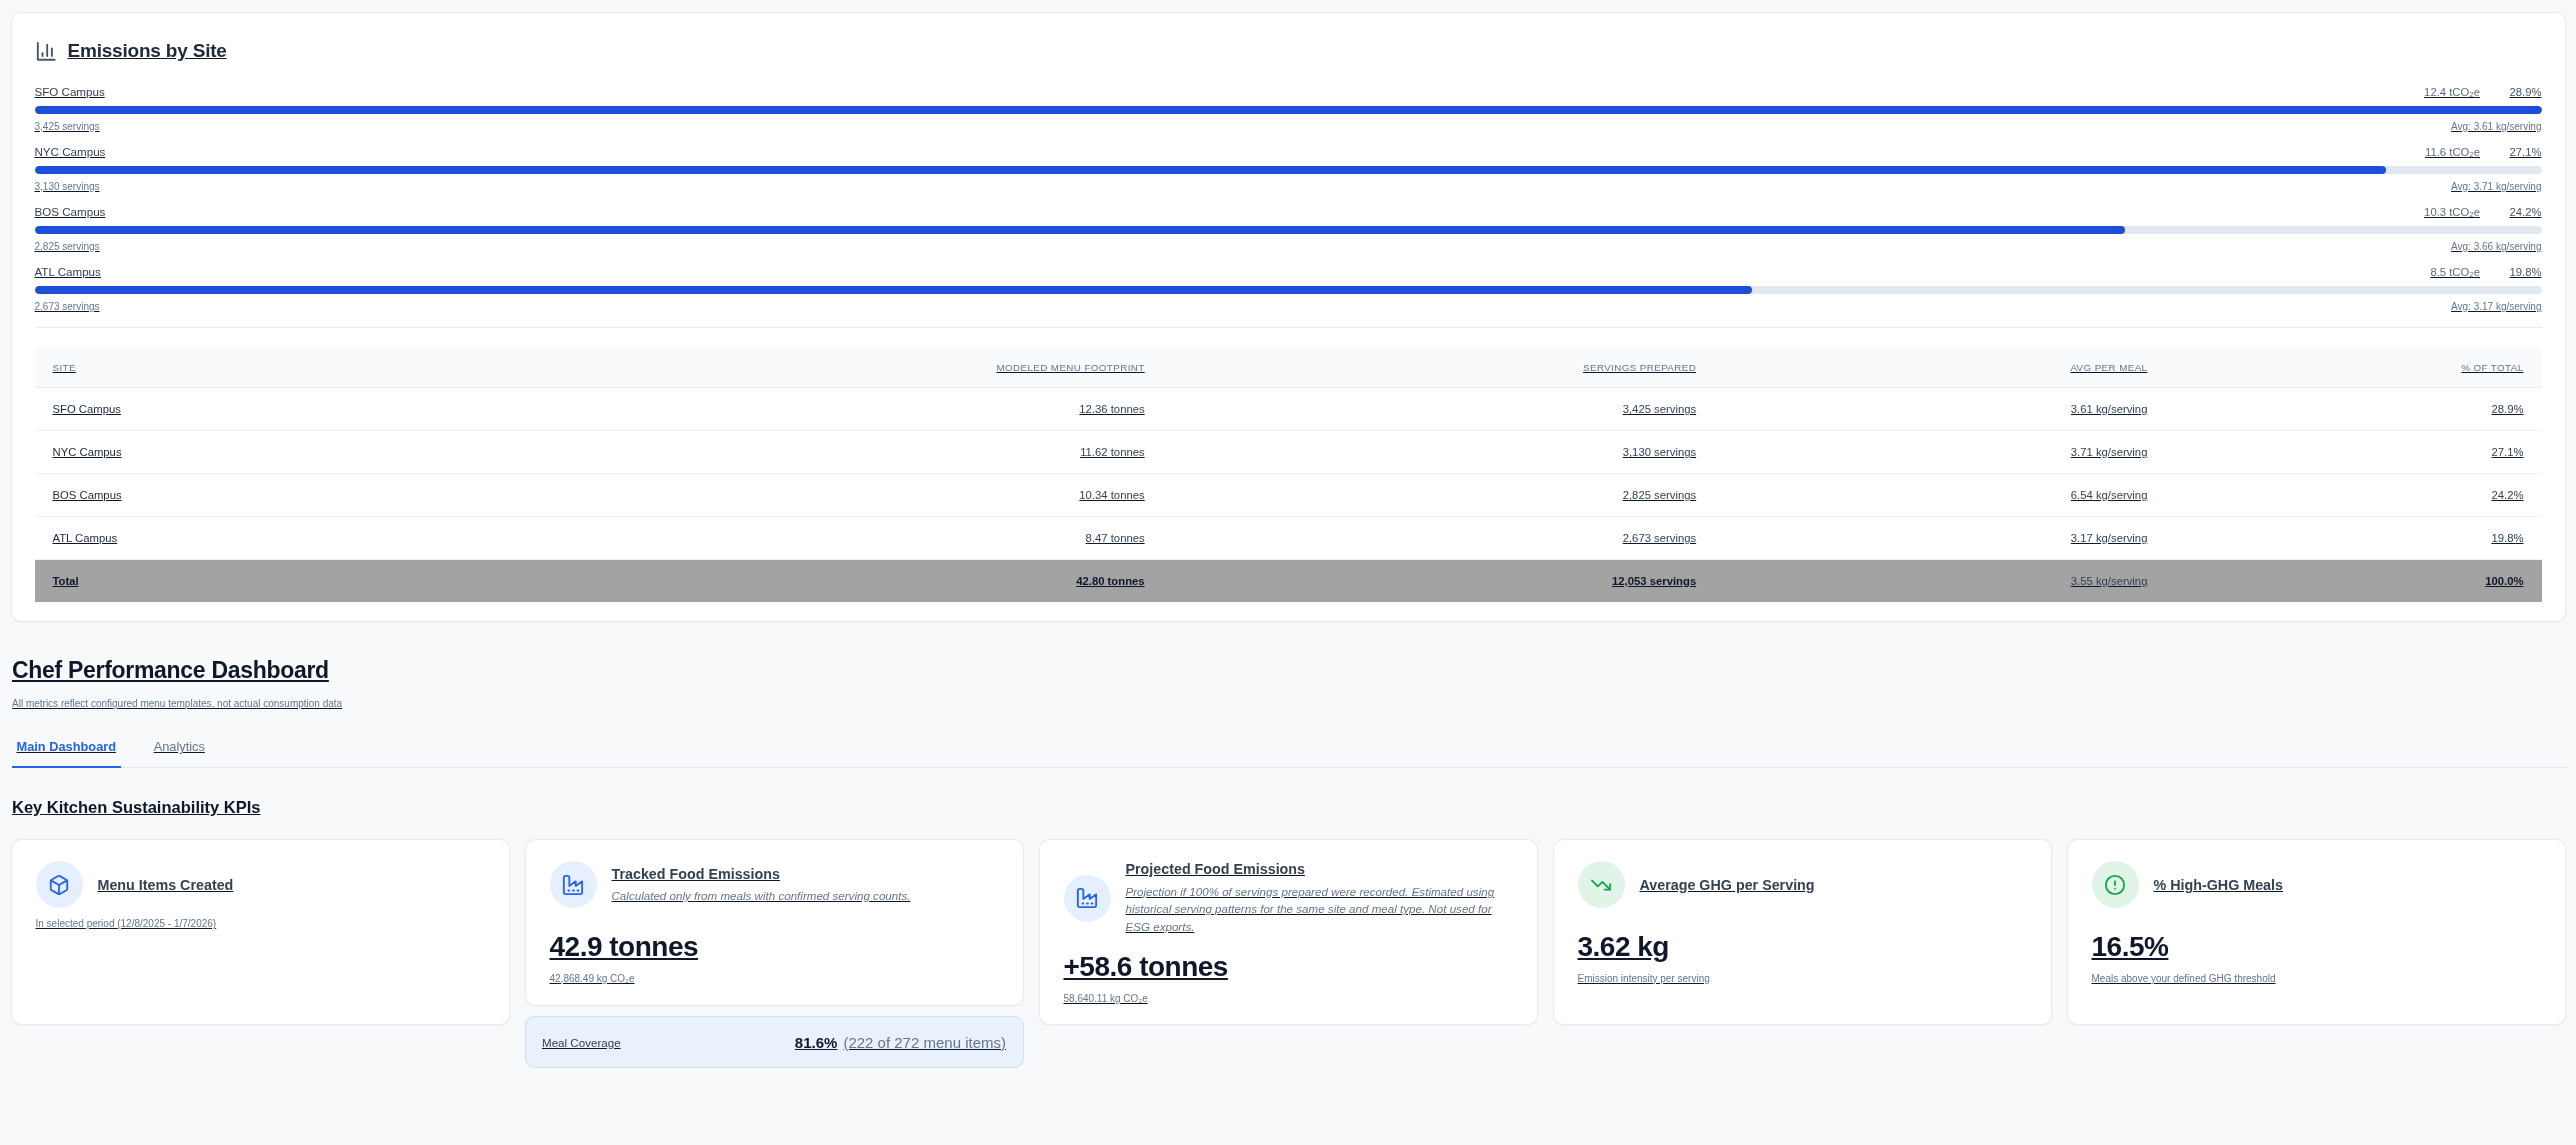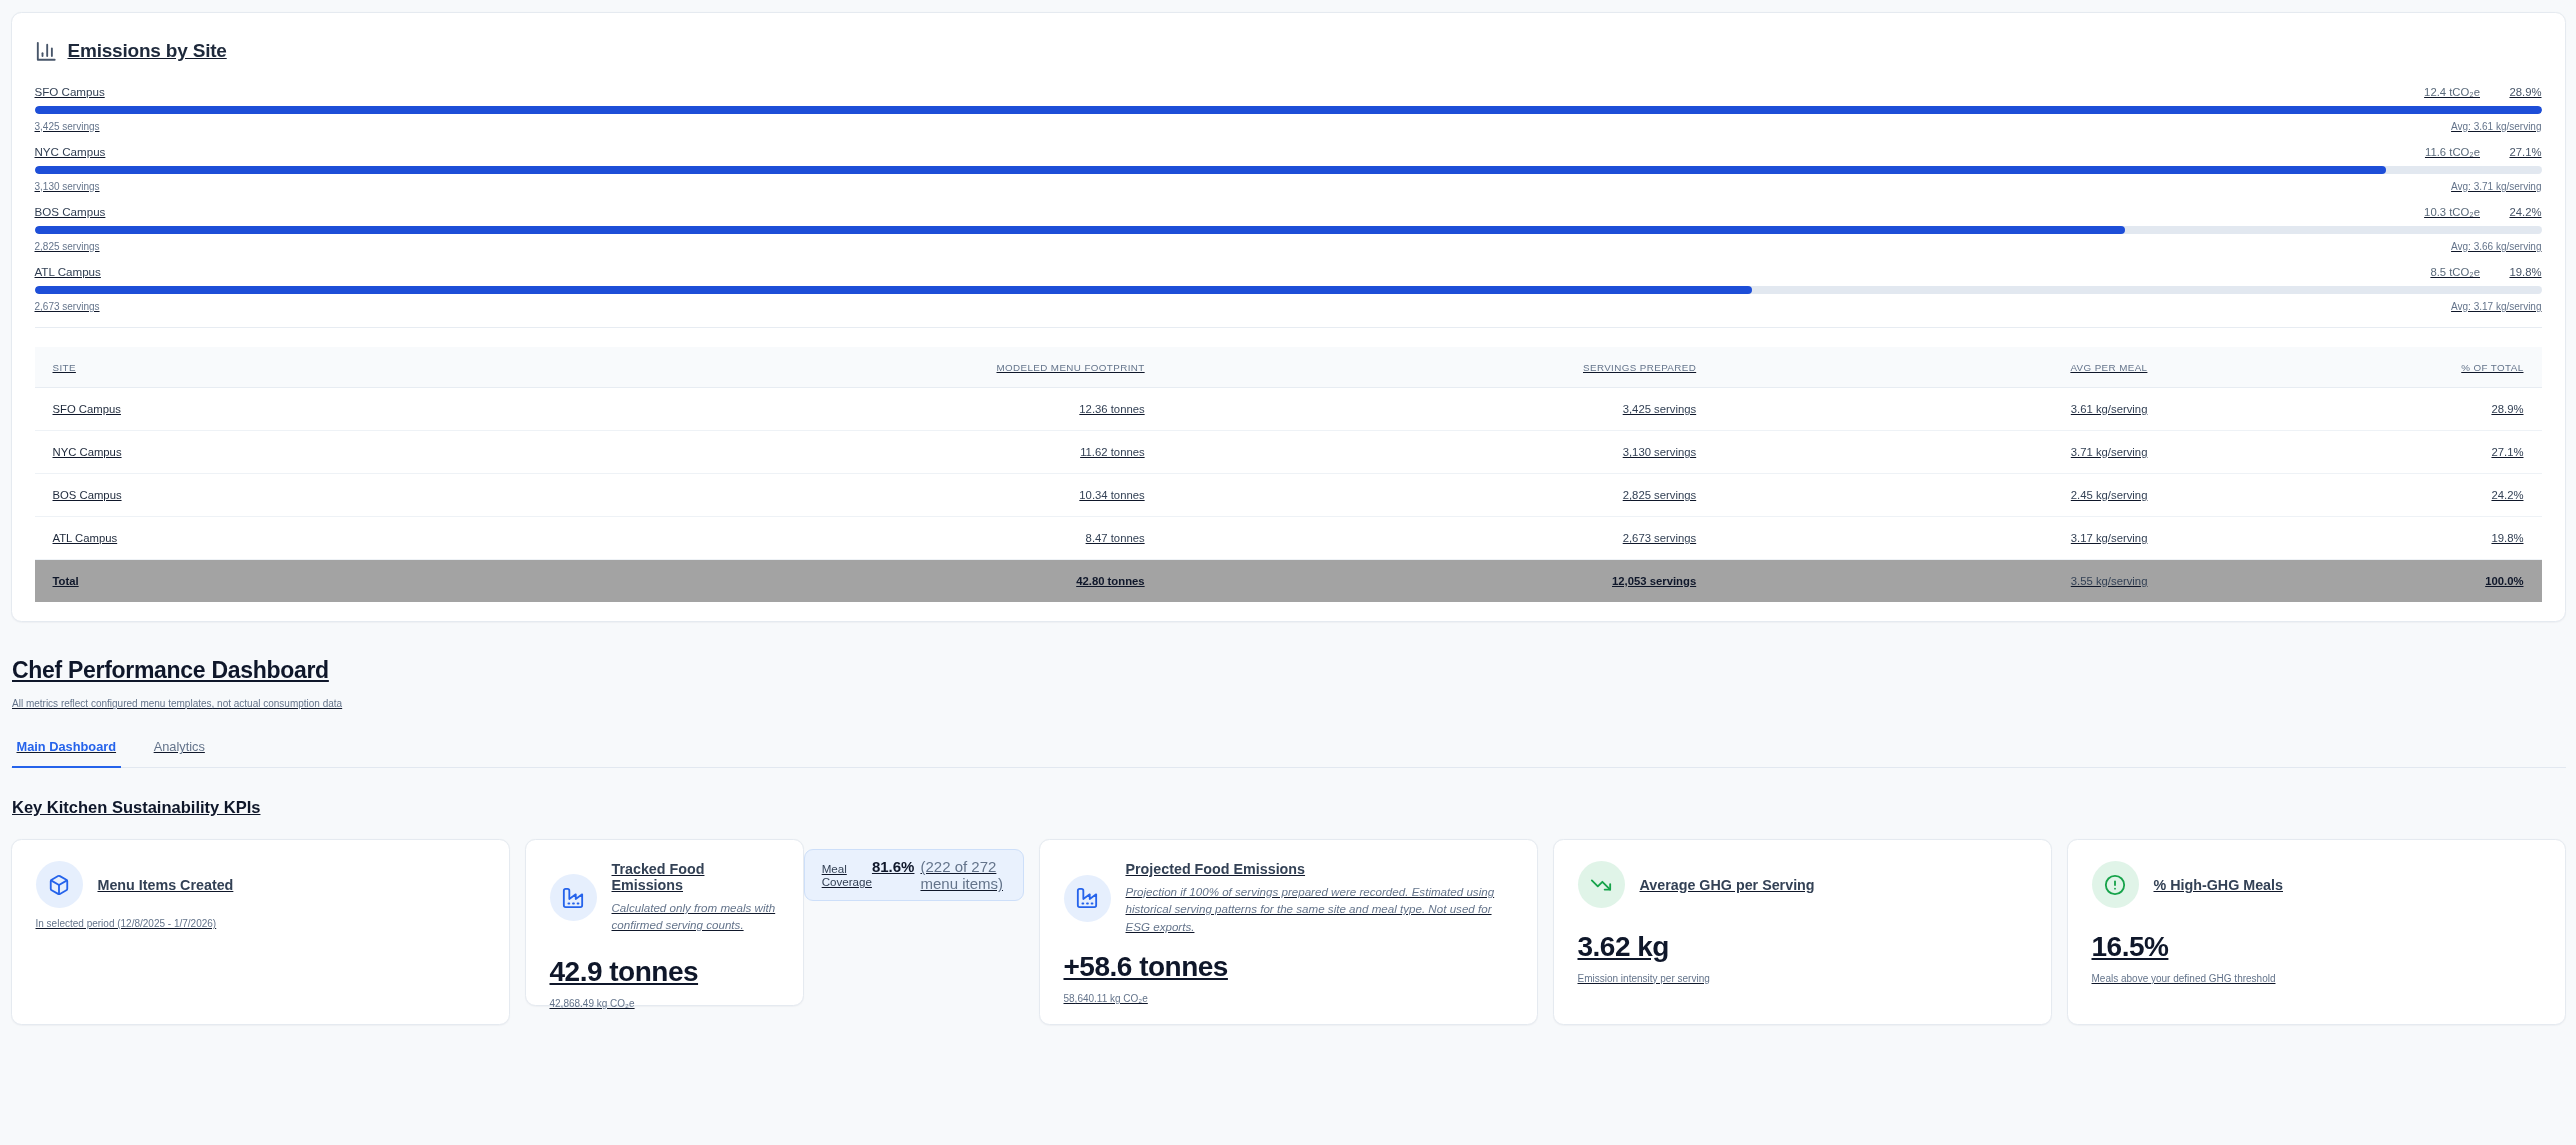--- a/index.html
+++ b/index.html
@@ -68,21 +68,21 @@
     padding:0 4.5px 11.3px 4.5px; margin-right:28.6px; margin-bottom:-0.8px;
     border-bottom:2.6px solid transparent; cursor:pointer;
   }
   .tab.active { color:#2563eb; font-weight:600; border-bottom-color:#2563eb; }
 
   
   .kpi-heading { margin:30px 0 0 1.5px; font-size:16.5px; font-weight:700; color:#0f172a; }
   .kpi-grid { margin-top:22.5px; display:grid; grid-template-columns:repeat(5,1fr); gap:15px; }
   .kpi-card { padding:21px 24px; height:186px; display:flex; flex-direction:column; }
   .kpi-card.short { height:167px; }
-  .kpi-col { display:flex; flex-direction:row;justify-content:flex-end; }
+  .kpi-col { display:flex; flex-direction:column;justify-content:flex-end; }
   .kpi-head { display:flex; align-items:center; gap:15px; }
   .icon-circle {
     width:47px; height:47px; border-radius:50%;
     display:flex; align-items:center; justify-content:center; flex-shrink:0;
   }
   .icon-circle.blue { background:#e6effd; }
   .icon-circle.green { background:#e0f4e8; }
   .icon-circle svg { width:22px; height:22px; }
   .icon-blue { color:#2563eb; }
   .icon-green { color:#16a34a; }
@@ -221,21 +221,21 @@
           <td>NYC Campus</td>
           <td>11.62 tonnes</td>
           <td>3,130 servings</td>
           <td>3.71 kg/serving</td>
           <td>27.1%</td>
         </tr>
         <tr>
           <td>BOS Campus</td>
           <td>10.34 tonnes</td>
           <td>2,825 servings</td>
-          <td>2.45 kg/serving</td>
+          <td>6.54 kg/serving</td>
           <td>24.2%</td>
         </tr>
         <tr>
           <td>ATL Campus</td>
           <td>8.47 tonnes</td>
           <td>2,673 servings</td>
           <td>3.17 kg/serving</td>
           <td>19.8%</td>
         </tr>
         <tr class="total-row">

